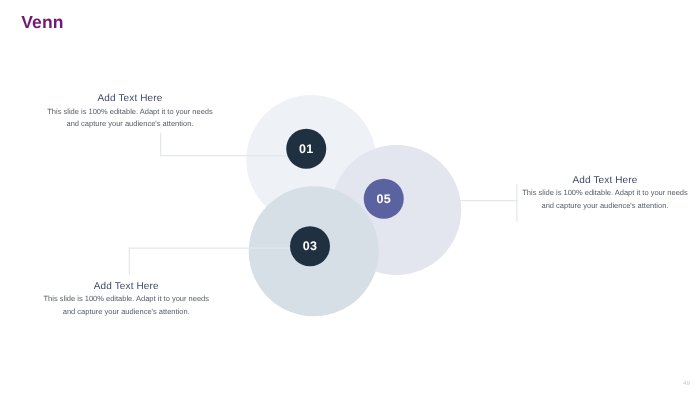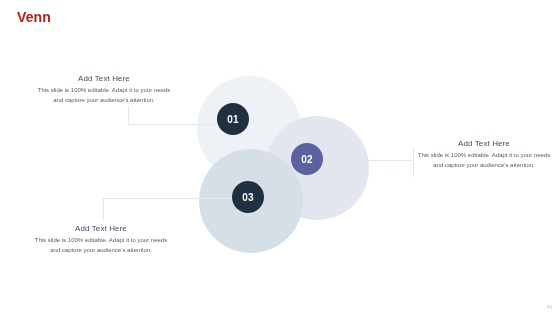--- a/index.html
+++ b/index.html
@@ -16,21 +16,21 @@
     -webkit-font-smoothing: antialiased;
   }
 
   
   #slide-title {
     position: absolute;
     left: 17px;
     top: 9px;
     font-size: 14px;
     font-weight: bold;
-    color: #b91c1c;
+    color: #701a75;
     letter-spacing: 0.1px;
   }
 
   
   #venn-stage {
     position: absolute;
     left: 0;
     top: 0;
     width: 560px;
     height: 315px;
@@ -68,21 +68,21 @@
     border-radius: 50%;
     display: flex;
     align-items: center;
     justify-content: center;
     color: #ffffff;
     font-size: 10px;
     font-weight: bold;
     letter-spacing: 0.3px;
   }
   #venn-badge-1 {
-    left: 217px;
+    left: 229px;
     top: 103px;
     width: 32px;
     height: 32px;
     background: #1f3040;
   }
   #venn-badge-2 {
     left: 291px;
     top: 143px;
     width: 32px;
     height: 32px;
@@ -157,21 +157,21 @@
   <div class="connector connector-h" id="connector-1-h"></div>
   <div class="connector connector-v" id="connector-1-v"></div>
 
   <div class="connector connector-h" id="connector-2-h"></div>
   <div class="connector connector-v" id="connector-2-v"></div>
 
   <div class="connector connector-h" id="connector-3-h"></div>
   <div class="connector connector-v" id="connector-3-v"></div>
 
   <div class="venn-badge" id="venn-badge-1">01</div>
-  <div class="venn-badge" id="venn-badge-2">02</div>
+  <div class="venn-badge" id="venn-badge-2">05</div>
   <div class="venn-badge" id="venn-badge-3">03</div>
 
 </div>
 
 <div class="text-block" id="text-block-1">
   <div class="tb-heading">Add Text Here</div>
   <div class="tb-body">This slide is 100% editable. Adapt it to your needs and capture your audience's attention.</div>
 </div>
 
 <div class="text-block" id="text-block-2">

